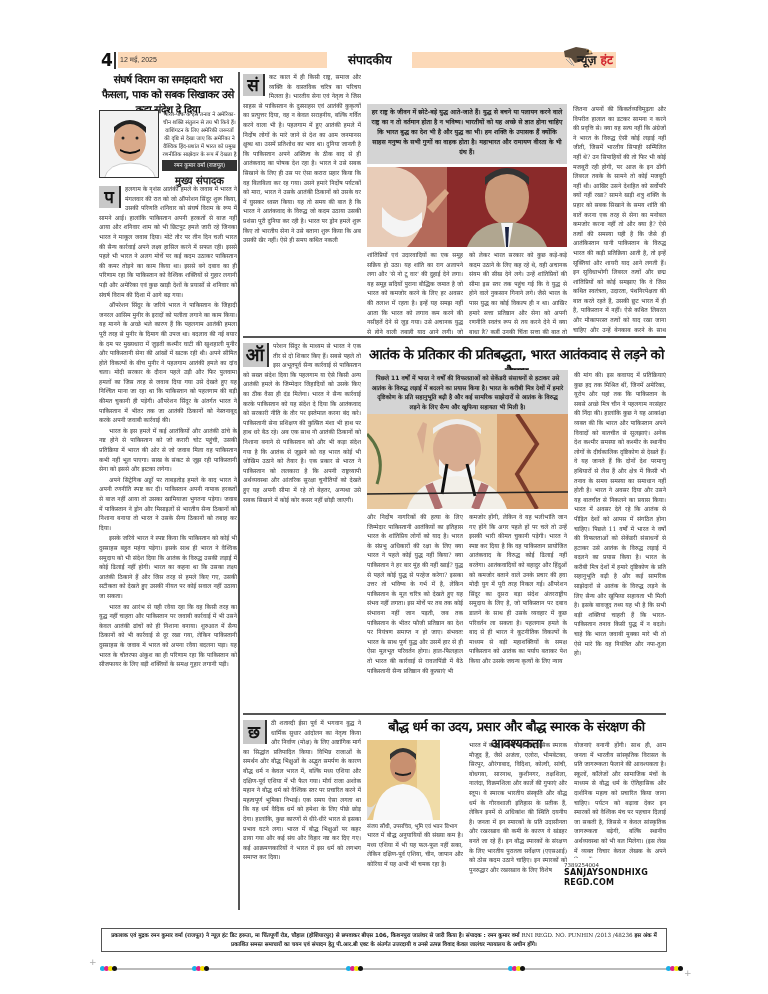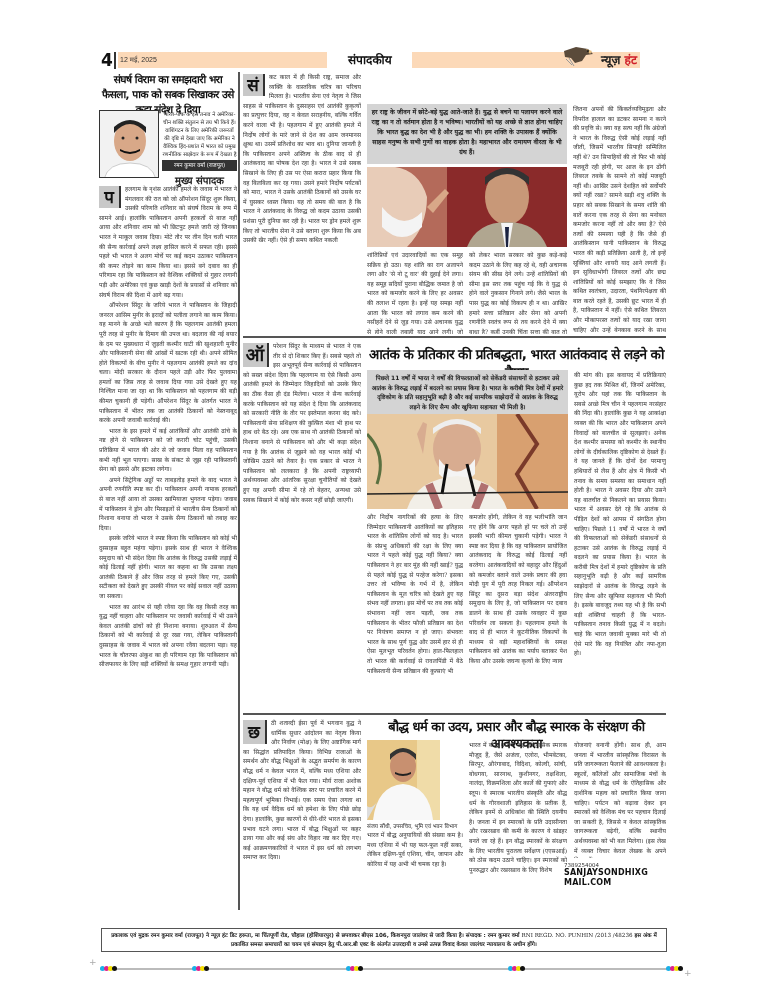--- a/index.html
+++ b/index.html
@@ -19,21 +19,21 @@
 </head>
 <body>
 
 <div class="abs" style="left:100px;top:50px;width:560px;height:20px;">
   <div class="abs" style="left:1px;top:0;font-family:'DejaVu Sans',sans-serif;font-weight:bold;font-size:17px;line-height:20px;color:#111;">4</div>
   <div class="abs" style="left:14px;top:2px;width:2px;height:17px;background:#333;"></div>
   <div class="abs" style="left:18px;top:2px;width:209px;height:16px;background:#fcd9b8;">
     <span style="position:absolute;left:2px;top:3px;font-size:7px;color:#333;font-family:'Liberation Sans',sans-serif;">12 मई, 2025</span>
   </div>
   <div class="abs" style="left:248px;top:1px;font-family:'DejaVu Sans',sans-serif;font-weight:bold;font-size:12px;color:#111;">संपादकीय</div>
-  <div class="abs" style="left:312px;top:2px;width:228px;height:16px;background:#fcd9b8;">
+  <div class="abs" style="left:312px;top:2px;width:204px;height:16px;background:#fcd9b8;">
     <div class="abs" style="left:150px;top:-7px;width:32px;height:22px;">
       <svg width="32" height="22" viewBox="0 0 32 22">
         <path d="M2 6 L14 2 L26 4 L31 9 L24 10 L20 16 L13 18 L9 13 L3 12 Z" fill="#5a4a3a"></path>
         <path d="M24 4 L30 6 L28 9 Z" fill="#e8c080"></path>
         <circle cx="26" cy="6" r="1" fill="#111"></circle>
         <path d="M4 14 L10 20 M7 13 L12 21" stroke="#999" stroke-width="1"></path>
       </svg>
     </div>
     <span style="position:absolute;right:3px;top:-1px;font-family:'DejaVu Sans',sans-serif;font-weight:bold;font-size:12px;">
       <span style="color:#222;">न्यूज़</span>
@@ -147,21 +147,21 @@
   <div class="abs bodytext" style="left:124px;top:104px;width:96px;height:92px;">
     <div style="font-size:5.5px;line-height:8px;">संजय सौंधी, उपसचिव, भूमि एवं भवन विभाग</div>
     <span>भारत में बौद्ध अनुयायियों की संख्या कम है। मध्य एशिया में भी यह फल-फूल नहीं सका, लेकिन दक्षिण-पूर्व एशिया, चीन, जापान और कोरिया में यह अभी भी चमक रहा है।</span>
   </div>
   <div class="abs bodytext" style="left:226px;top:22px;width:98px;height:174px;">भारत में बौद्ध धर्म के कई ऐतिहासिक स्मारक मौजूद हैं, जैसे अजंता, एलोरा, भीमबेटका, सिरपुर, औरंगाबाद, विदिशा, कोल्वी, सांची, बोधगया, सारनाथ, कुशीनगर, तक्षशिला, नालंदा, विक्रमशिला और कार्ले की गुफाएं और स्तूप। ये स्मारक भारतीय संस्कृति और बौद्ध धर्म के गौरवशाली इतिहास के प्रतीक हैं, लेकिन इनमें से अधिकांश की स्थिति दयनीय है। जनता में इन स्मारकों के प्रति उदासीनता और रखरखाव की कमी के कारण ये खंडहर बनते जा रहे हैं। इन बौद्ध स्मारकों के संरक्षण के लिए भारतीय पुरातत्व सर्वेक्षण (एएसआई) को ठोस कदम उठाने चाहिए। इन स्मारकों को पुनरुद्धार और रखरखाव के लिए विशेष</div>
   <div class="abs bodytext" style="left:331px;top:22px;width:92px;height:118px;">योजनाएं बनानी होंगी। साथ ही, आम जनता में भारतीय सांस्कृतिक विरासत के प्रति जागरूकता फैलाने की आवश्यकता है। स्कूलों, कॉलेजों और सामाजिक मंचों के माध्यम से बौद्ध धर्म के ऐतिहासिक और दार्शनिक महत्व को प्रचारित किया जाना चाहिए। पर्यटन को बढ़ावा देकर इन स्मारकों को वैश्विक मंच पर पहचान दिलाई जा सकती है, जिससे न केवल सांस्कृतिक जागरूकता बढ़ेगी, बल्कि स्थानीय अर्थव्यवस्था को भी बल मिलेगा। (इस लेख में व्यक्त विचार केवल लेखक के अपने विचार हैं)</div>
   <div class="abs" style="left:321px;top:144px;width:92px;">
     <div style="font-size:5.5px;color:#333;">7389254004</div>
     <div style="font-family:'DejaVu Sans',sans-serif;font-weight:bold;font-size:8px;line-height:10px;color:#111;letter-spacing:0.2px;">
       <div>SANJAYSONDHIXG</div>
-      <div>MAIL.COM</div>
+      <div>REGD.COM</div>
     </div>
   </div>
 </div>
 
 <div class="abs" style="left:101px;top:928px;width:566px;height:24px;border:1px solid #555;padding:2px 6px;text-align:center;font-size:5.6px;line-height:9px;color:#222;font-family:'DejaVu Sans',sans-serif;font-weight:bold;overflow:hidden;">
   <span>प्रकाशक एवं मुद्रक रमन कुमार वर्मा (राजपूत) ने न्यूज़ हंट डिट हरूता, मा चिंतपूर्णी रोड, चौहाल (होशियारपुर) से छपवाकर बीएस 106, किशनपुरा जालंधर से जारी किया है। संपादक : रमन कुमार वर्मा</span>
   <span style="font-family:'DejaVu Serif',serif;font-weight:normal;">RNI REGD. NO. PUNHIN /2013 /48236</span>
   <span>इस अंक में प्रकाशित समस्त समाचारों का चयन एवं संपादन हेतु पी.आर.बी एक्ट के अंतर्गत उत्तरदायी व उनसे उत्पन्न विवाद केवल जालंधर न्यायालय के अधीन होंगे।</span>
 </div>
 

